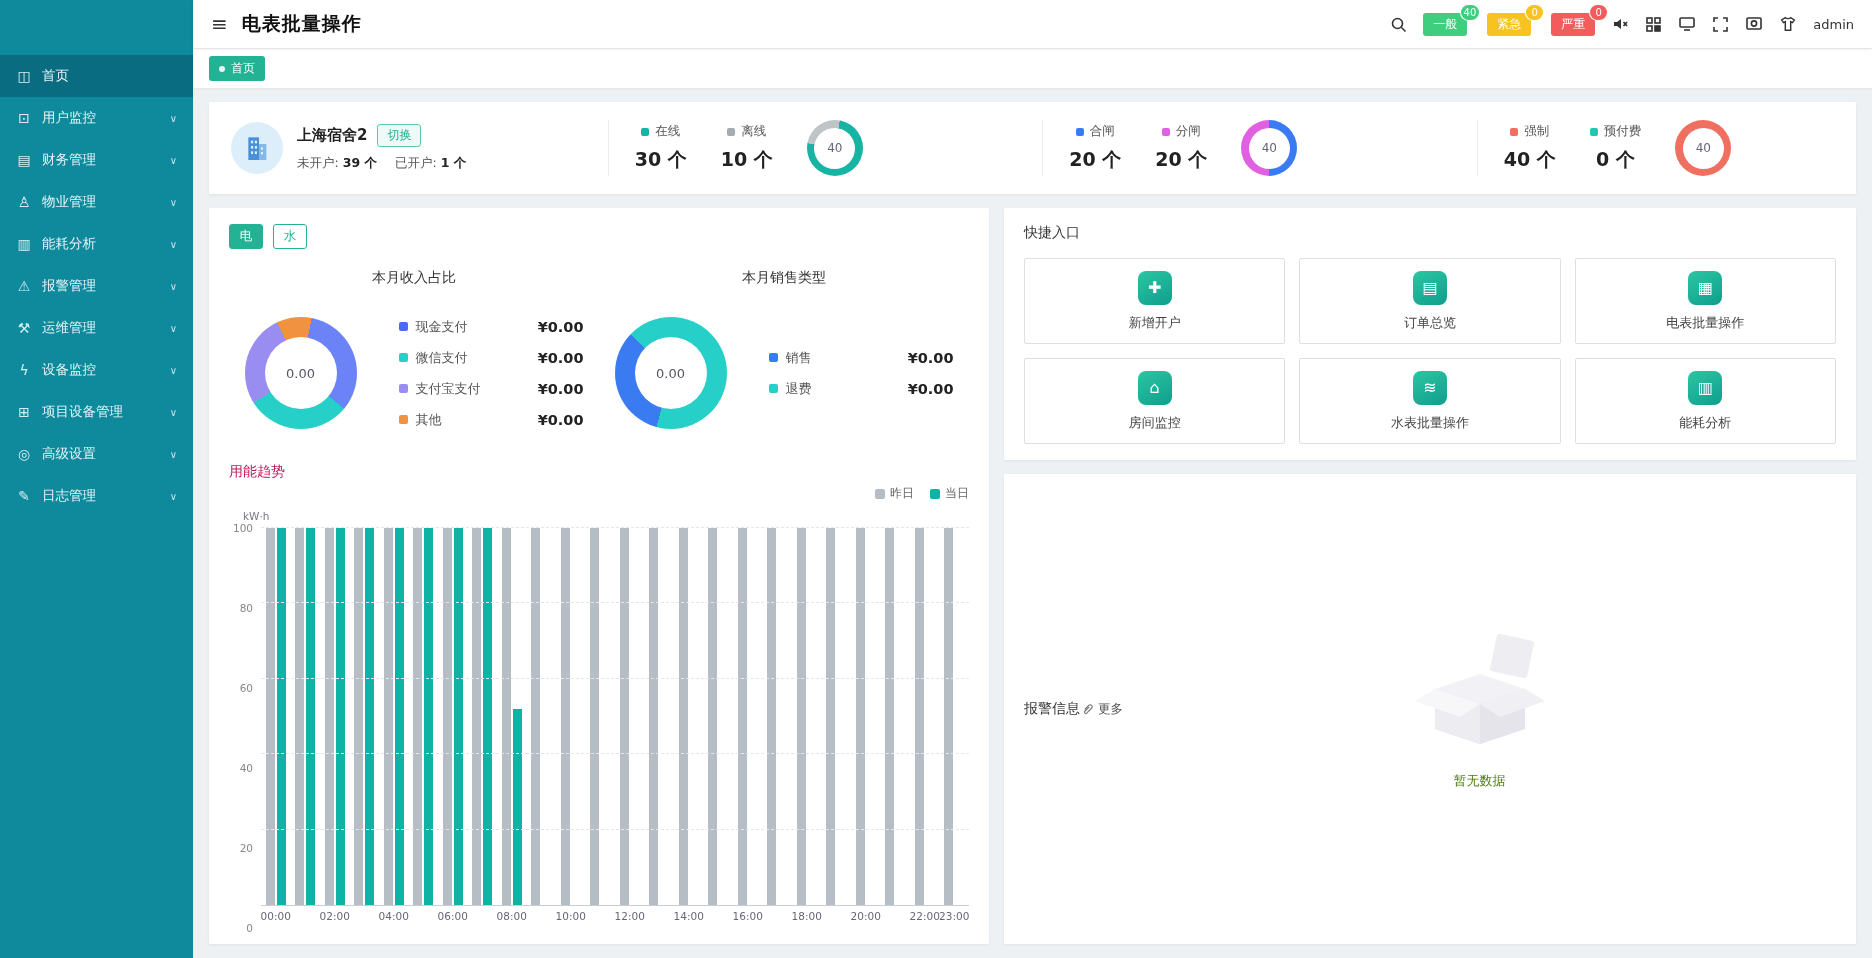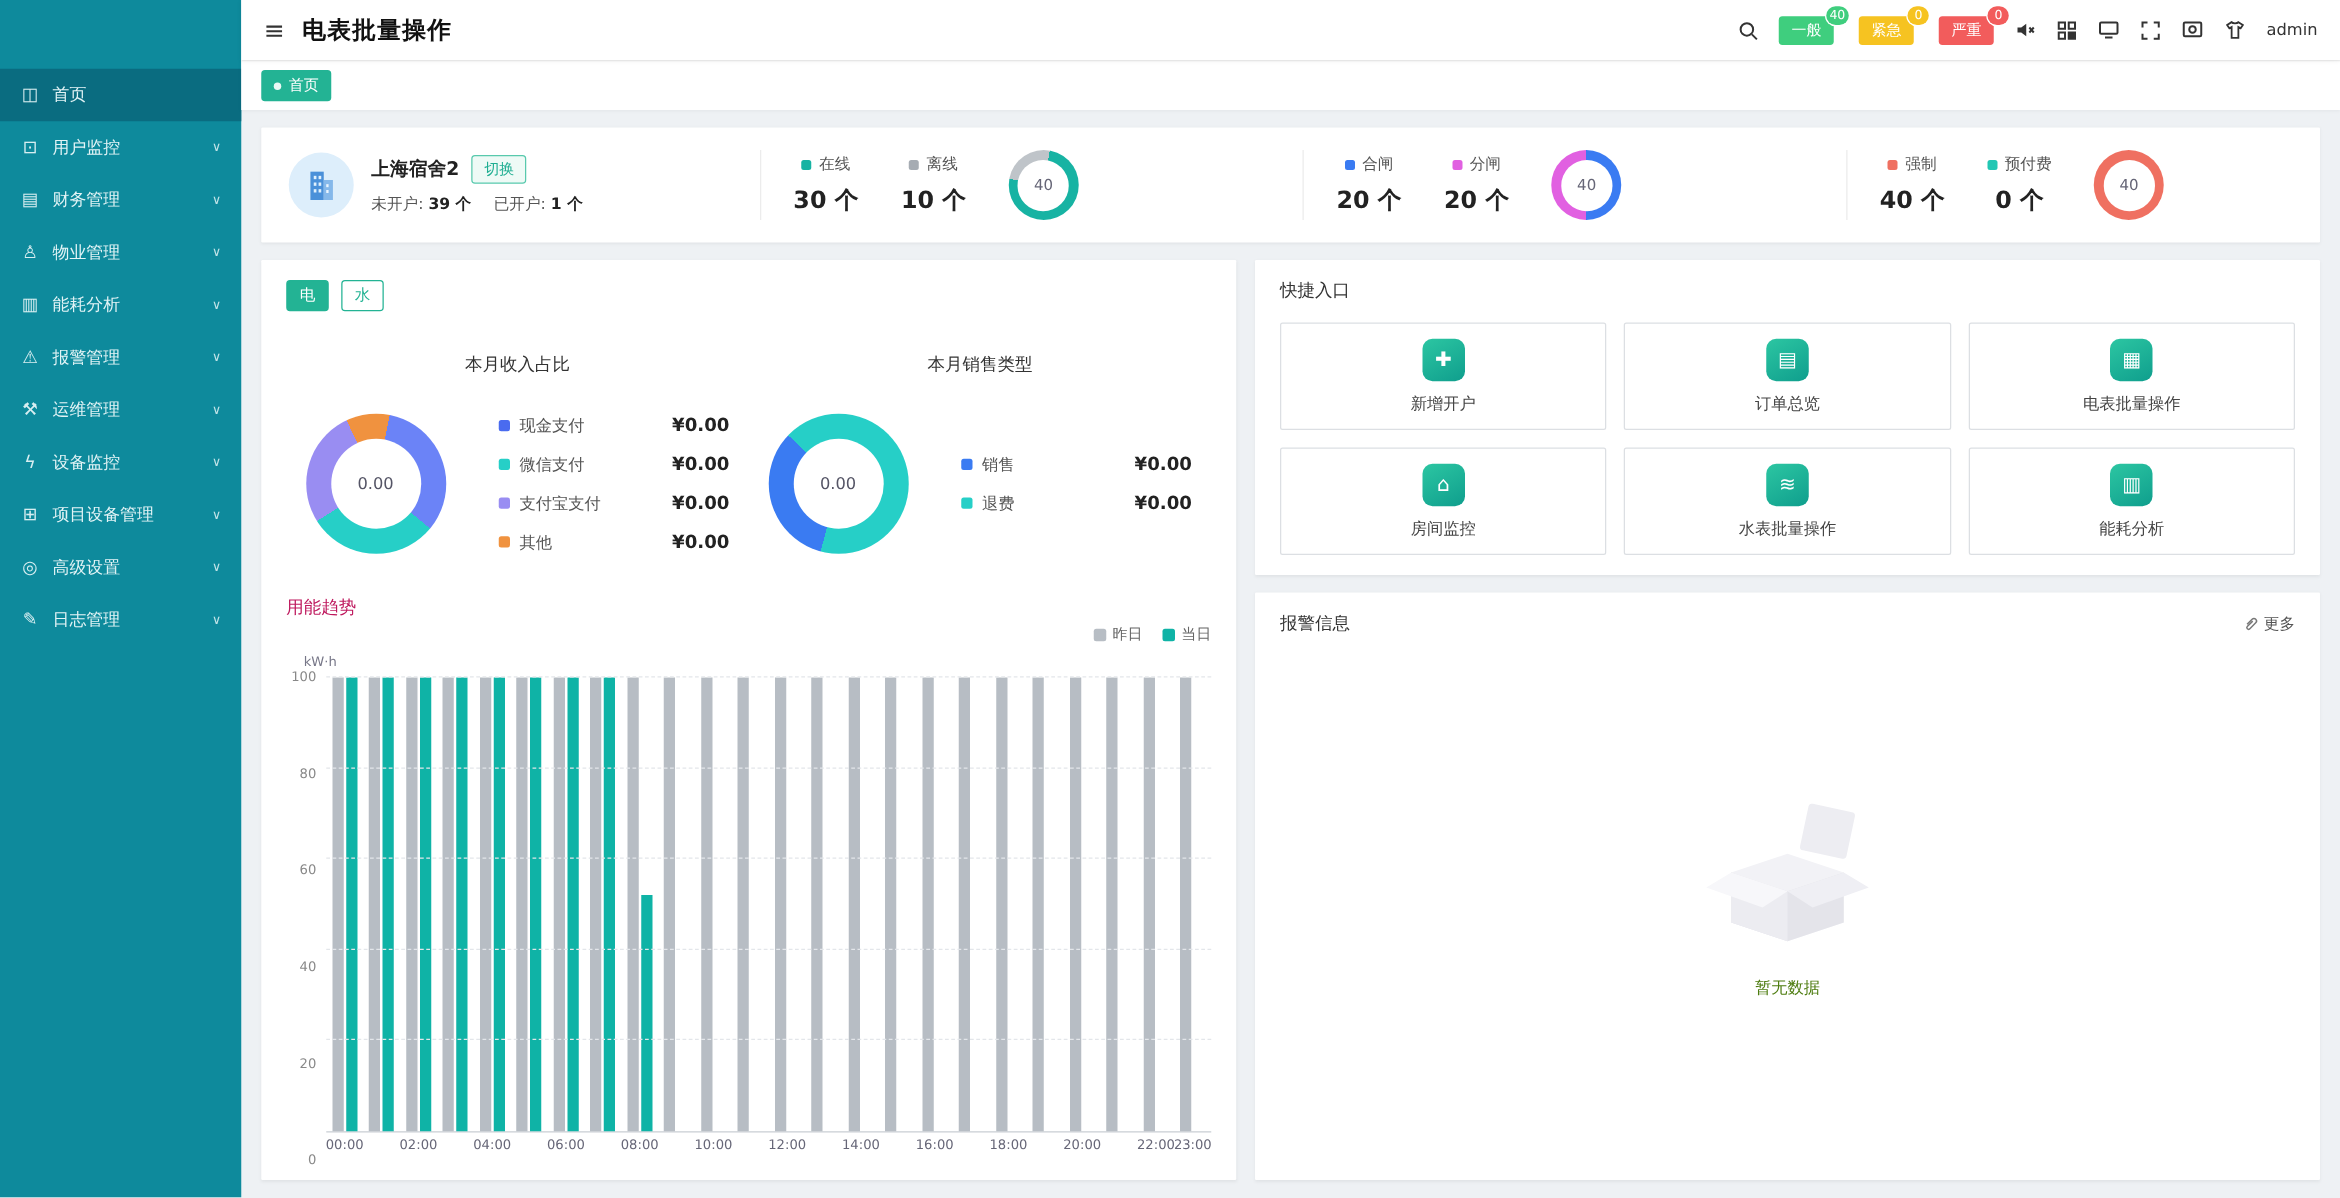--- a/index.html
+++ b/index.html
@@ -51,21 +51,21 @@
   .donut-sm{width:56px;height:56px}
   .donut-sm .donut-hole{width:41px;height:41px}
   .donut-lg{width:112px;height:112px}
   .donut-lg .donut-hole{width:72px;height:72px;font-size:13px;color:#556}
   
   .content-row{flex:1;display:flex;gap:15px;min-height:0}
   .charts-card{width:780px;flex-shrink:0;padding:16px 20px;display:flex;flex-direction:column}
   .chart-tabs{display:flex;gap:10px;margin-bottom:10px}
   .ctab{min-width:34px;height:25px;border:1px solid #23b394;border-radius:3px;font-size:12.5px;display:flex;align-items:center;justify-content:center;cursor:pointer;background:#fff;color:#23b394}
   .ctab.active{background:#23b394;color:#fff}
-  .donut-row{display:flex;margin-top:20px}
+  .donut-row{display:flex;margin-top:6px}
   .donut-block{flex:1;min-width:0}
   .chart-title{text-align:center;font-size:14px;color:#333;margin:4px 0 30px}
   .donut-flex{display:flex;align-items:center;justify-content:center;gap:42px}
   .legend{display:flex;flex-direction:column;gap:13px}
   .legend-row{display:flex;align-items:center;gap:8px;width:185px}
   .legend-row .bullet{border-radius:2px;width:9px;height:9px}
   .lg-label{color:#555;font-size:13px}
   .lg-value{margin-left:auto;font-weight:bold;color:#222;font-size:14.5px}
   .trend{margin-top:34px;flex:1;display:flex;flex-direction:column}
   .trend-head{display:flex;align-items:flex-start;justify-content:space-between}
@@ -86,21 +86,21 @@
   .xlabels{position:relative;height:18px;margin-top:4px}
   .xlab{position:absolute;transform:translateX(-50%);font-size:10.5px;color:#667;top:0;white-space:nowrap}
   
   .right-col{flex:1;display:flex;flex-direction:column;gap:14px;min-width:0}
   .quick-card{padding:16px 20px}
   .card-title{font-size:14px;color:#333}
   .quick-grid{display:grid;grid-template-columns:repeat(3,1fr);gap:14px;margin-top:16px}
   .quick-item{border:1px solid #dcdfe3;border-radius:2px;height:86px;display:flex;flex-direction:column;align-items:center;justify-content:center;gap:9px;cursor:pointer;background:#fff}
   .quick-icon{width:34px;height:34px;border-radius:8px;background:linear-gradient(150deg,#2cc6a2,#0f9e8d);color:#fff;display:flex;align-items:center;justify-content:center;font-size:16px}
   .quick-label{font-size:13px;color:#444}
-  .alarm-card{flex:1;padding:16px 20px;display:flex;flex-direction:column}
+  .alarm-card{flex:1;padding:16px 20px;display:flex;flex-direction:row}
   .alarm-head{display:flex;align-items:center;justify-content:space-between}
   .more{display:flex;align-items:center;gap:4px;font-size:12.5px;color:#555;cursor:pointer}
   .more svg{stroke:#777;fill:none;stroke-width:1.5}
   .empty{flex:1;display:flex;flex-direction:column;align-items:center;justify-content:center;gap:18px}
   .empty-text{color:#4d7c0f;font-size:13px}
 </style>
 </head>
 <body>
 
 <div class="layout">

